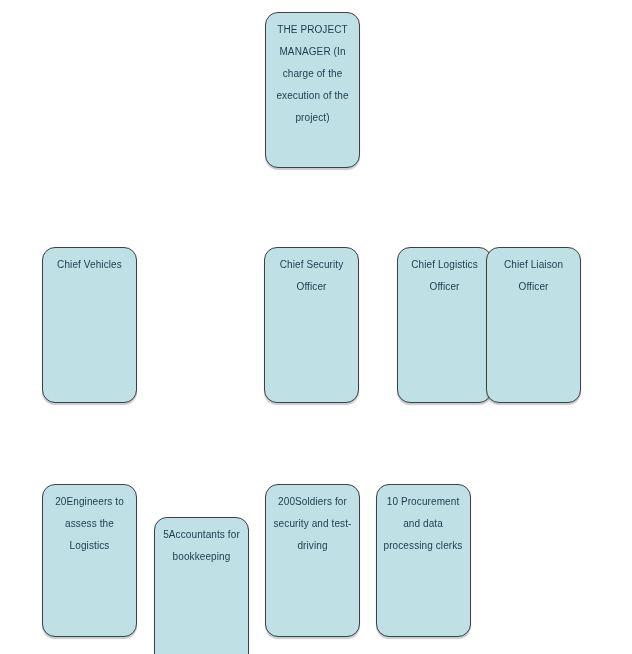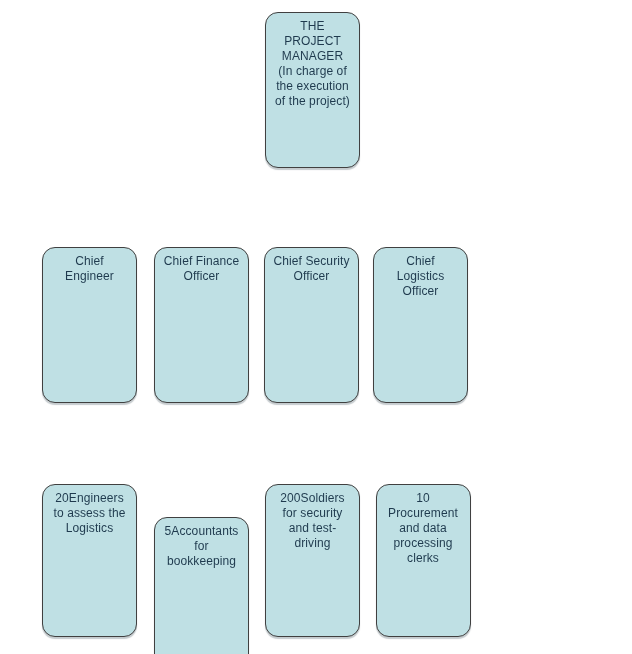--- a/index.html
+++ b/index.html
@@ -21,51 +21,51 @@
     box-sizing: border-box;
     background: var(--node-fill, #bfe0e4);
     border: 1px solid var(--node-border, #404040);
     border-radius: 13px;
     box-shadow: 0 2px 1px rgba(90, 105, 115, 0.35);
     padding: 6px 7px 0 7px;
     text-align: center;
   }
   .node-label {
     display: inline-block;
-    font-size: 12px;
-    line-height: 15px;
+    font-size: 10px;
+    line-height: 22px;
     color: var(--node-text, #1f3a4e);
     letter-spacing: 0.1px;
   }
 </style>
 </head>
 <body style="background: rgb(255, 255, 255);">
 
 <div class="canvas">
 
   <div class="node" style="left:265px; top:12px; height:156px;">
     <span class="node-label">THE PROJECT MANAGER (In charge of the execution of the project)</span>
   </div>
 
   <div class="node" style="left:42px; top:247px; height:156px;">
-    <span class="node-label">Chief Engineer</span>
+    <span class="node-label">Chief Vehicles</span>
   </div>
 
-  <div class="node" style="left:154px; top:247px; height:156px;">
-    <span class="node-label">Chief Finance Officer</span>
-  </div>
 
   <div class="node" style="left:264px; top:247px; height:156px;">
     <span class="node-label">Chief Security Officer</span>
   </div>
 
-  <div class="node" style="left:373px; top:247px; height:156px;">
+  <div class="node" style="left:397px; top:247px; height:156px;">
     <span class="node-label">Chief Logistics Officer</span>
   </div>
 
+  <div class="node" style="left:486px; top:247px; height:156px;">
+    <span class="node-label">Chief Liaison Officer</span>
+  </div>
 
   <div class="node" style="left:42px; top:484px; height:153px;">
     <span class="node-label">20Engineers to assess the Logistics</span>
   </div>
 
   <div class="node" style="left:154px; top:484px; height:153px;margin-top:33px;">
     <span class="node-label">5Accountants for bookkeeping</span>
   </div>
 
   <div class="node" style="left:265px; top:484px; height:153px;text-decoration:underline;">

